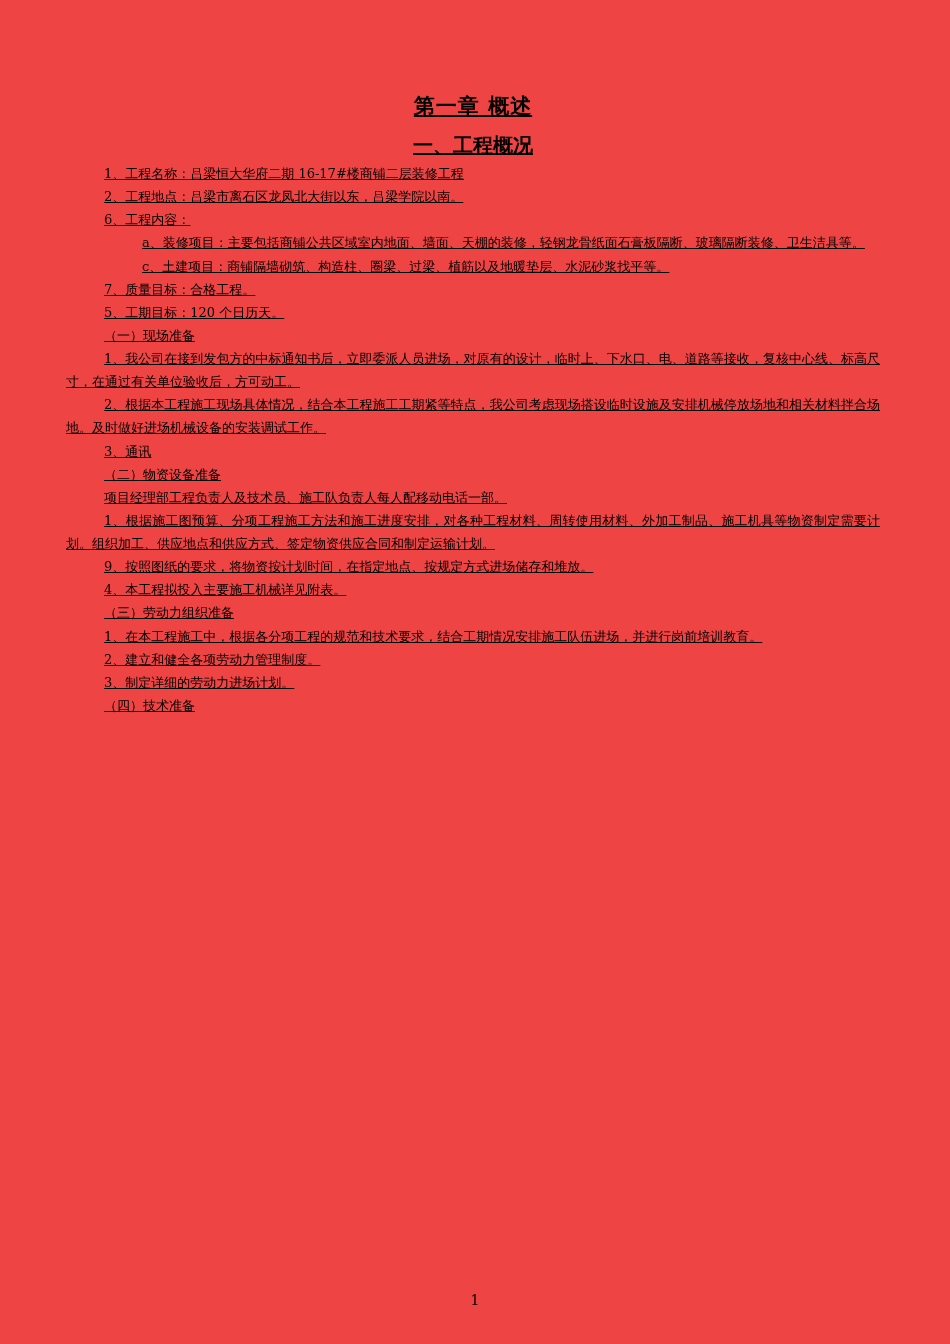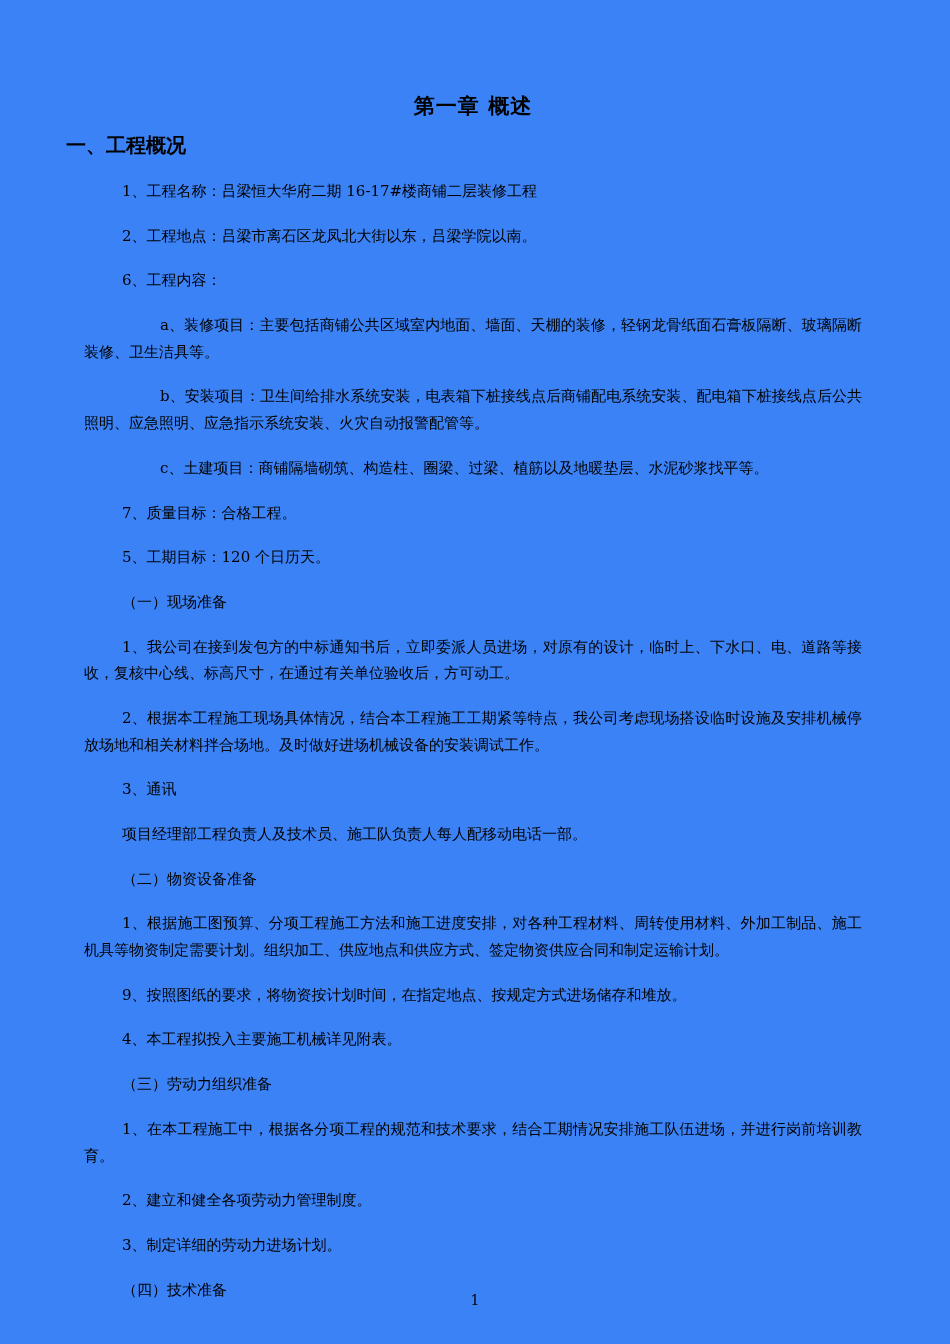--- a/index.html
+++ b/index.html
@@ -4,47 +4,49 @@
 <style>
   html, body {
     margin: 0;
     padding: 0;
     background: #ffffff;
   }
   .page {
     width: 950px;
     height: 1344px;
     margin: 0 auto;
-    background: #3b82f6;
+    background: #ef4444;
     position: relative;
     box-sizing: border-box;
     padding: 78px 70px 40px 66px;
     font-family: "DejaVu Sans", "Liberation Sans", sans-serif;
     color: #000000;
+    text-decoration: underline;
   }
   .doc-title {
     text-align: center;
     font-size: 21px;
     font-weight: bold;
     font-family: "DejaVu Serif", "Liberation Serif", serif;
     letter-spacing: 1px;
     margin: 14px 0 10px 0;
   }
   .h2 {
     font-size: 20px;
     font-weight: bold;
     font-family: "DejaVu Serif", "Liberation Serif", serif;
     margin: 6px 0 2px 0;
     line-height: 1.5;
+    text-align: center;
   }
   .para {
-    font-size: 15px;
+    font-size: 13px;
     font-family: "DejaVu Serif", "Liberation Serif", serif;
     line-height: 1.78;
-    margin: 18px;
+    margin: 0;
     text-align: justify;
   }
   .indent-1 { text-indent: 38px; }
   .indent-2 { text-indent: 76px; }
   .page-number {
     position: absolute;
     bottom: 36px;
     left: 0;
     width: 100%;
     text-align: center;
@@ -58,33 +60,32 @@
 <div class="page">
 
   <h1 class="doc-title">第一章  概述</h1>
 
   <div>
     <div class="h2">一、工程概况</div>
     <p class="para indent-1">1、工程名称：吕梁恒大华府二期 16-17#楼商铺二层装修工程</p>
     <p class="para indent-1">2、工程地点：吕梁市离石区龙凤北大街以东，吕梁学院以南。</p>
     <p class="para indent-1">6、工程内容：</p>
     <p class="para indent-2">a、装修项目：主要包括商铺公共区域室内地面、墙面、天棚的装修，轻钢龙骨纸面石膏板隔断、玻璃隔断装修、卫生洁具等。</p>
-    <p class="para indent-2">b、安装项目：卫生间给排水系统安装，电表箱下桩接线点后商铺配电系统安装、配电箱下桩接线点后公共照明、应急照明、应急指示系统安装、火灾自动报警配管等。</p>
     <p class="para indent-2">c、土建项目：商铺隔墙砌筑、构造柱、圈梁、过梁、植筋以及地暖垫层、水泥砂浆找平等。</p>
     <p class="para indent-1">7、质量目标：合格工程。</p>
     <p class="para indent-1">5、工期目标：120 个日历天。</p>
   </div>
 
   <div>
     <p class="para indent-1">（一）现场准备</p>
     <p class="para indent-1">1、我公司在接到发包方的中标通知书后，立即委派人员进场，对原有的设计，临时上、下水口、电、道路等接收，复核中心线、标高尺寸，在通过有关单位验收后，方可动工。</p>
     <p class="para indent-1">2、根据本工程施工现场具体情况，结合本工程施工工期紧等特点，我公司考虑现场搭设临时设施及安排机械停放场地和相关材料拌合场地。及时做好进场机械设备的安装调试工作。</p>
     <p class="para indent-1">3、通讯</p>
+    <p class="para indent-1">（二）物资设备准备</p>
     <p class="para indent-1">项目经理部工程负责人及技术员、施工队负责人每人配移动电话一部。</p>
-    <p class="para indent-1">（二）物资设备准备</p>
     <p class="para indent-1">1、根据施工图预算、分项工程施工方法和施工进度安排，对各种工程材料、周转使用材料、外加工制品、施工机具等物资制定需要计划。组织加工、供应地点和供应方式、签定物资供应合同和制定运输计划。</p>
     <p class="para indent-1">9、按照图纸的要求，将物资按计划时间，在指定地点、按规定方式进场储存和堆放。</p>
     <p class="para indent-1">4、本工程拟投入主要施工机械详见附表。</p>
     <p class="para indent-1">（三）劳动力组织准备</p>
     <p class="para indent-1">1、在本工程施工中，根据各分项工程的规范和技术要求，结合工期情况安排施工队伍进场，并进行岗前培训教育。</p>
     <p class="para indent-1">2、建立和健全各项劳动力管理制度。</p>
     <p class="para indent-1">3、制定详细的劳动力进场计划。</p>
     <p class="para indent-1">（四）技术准备</p>
   </div>
 

